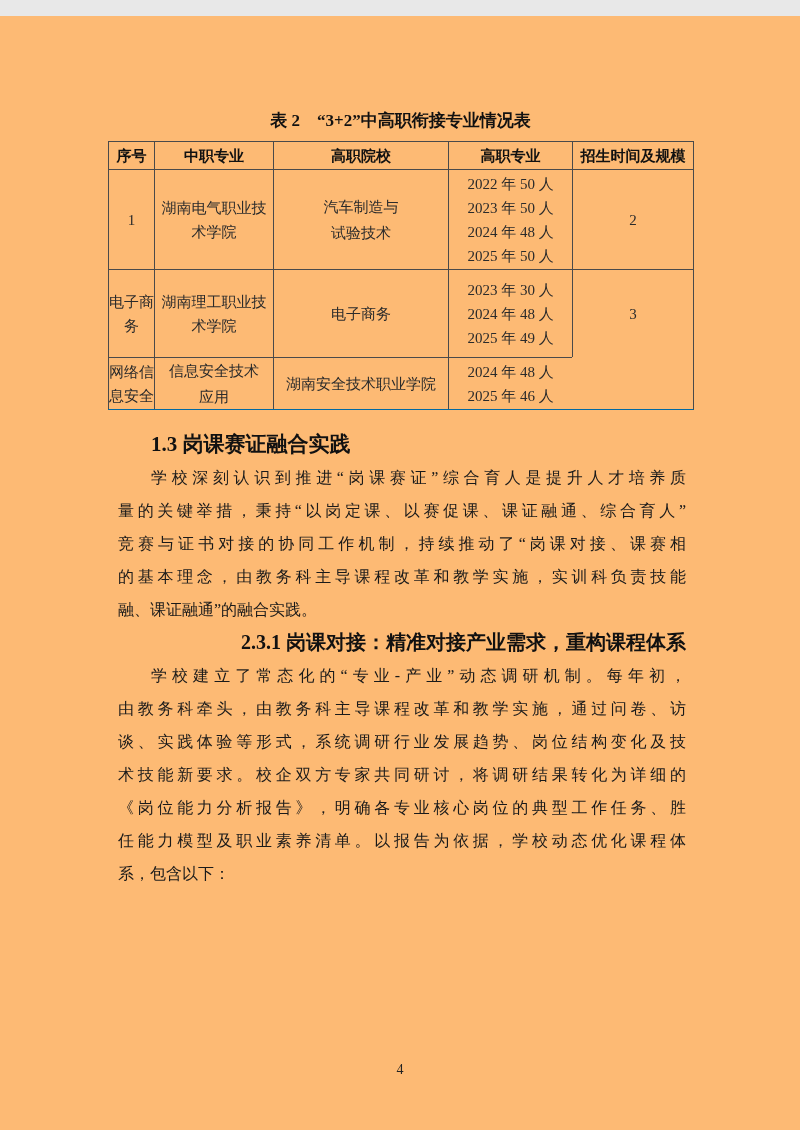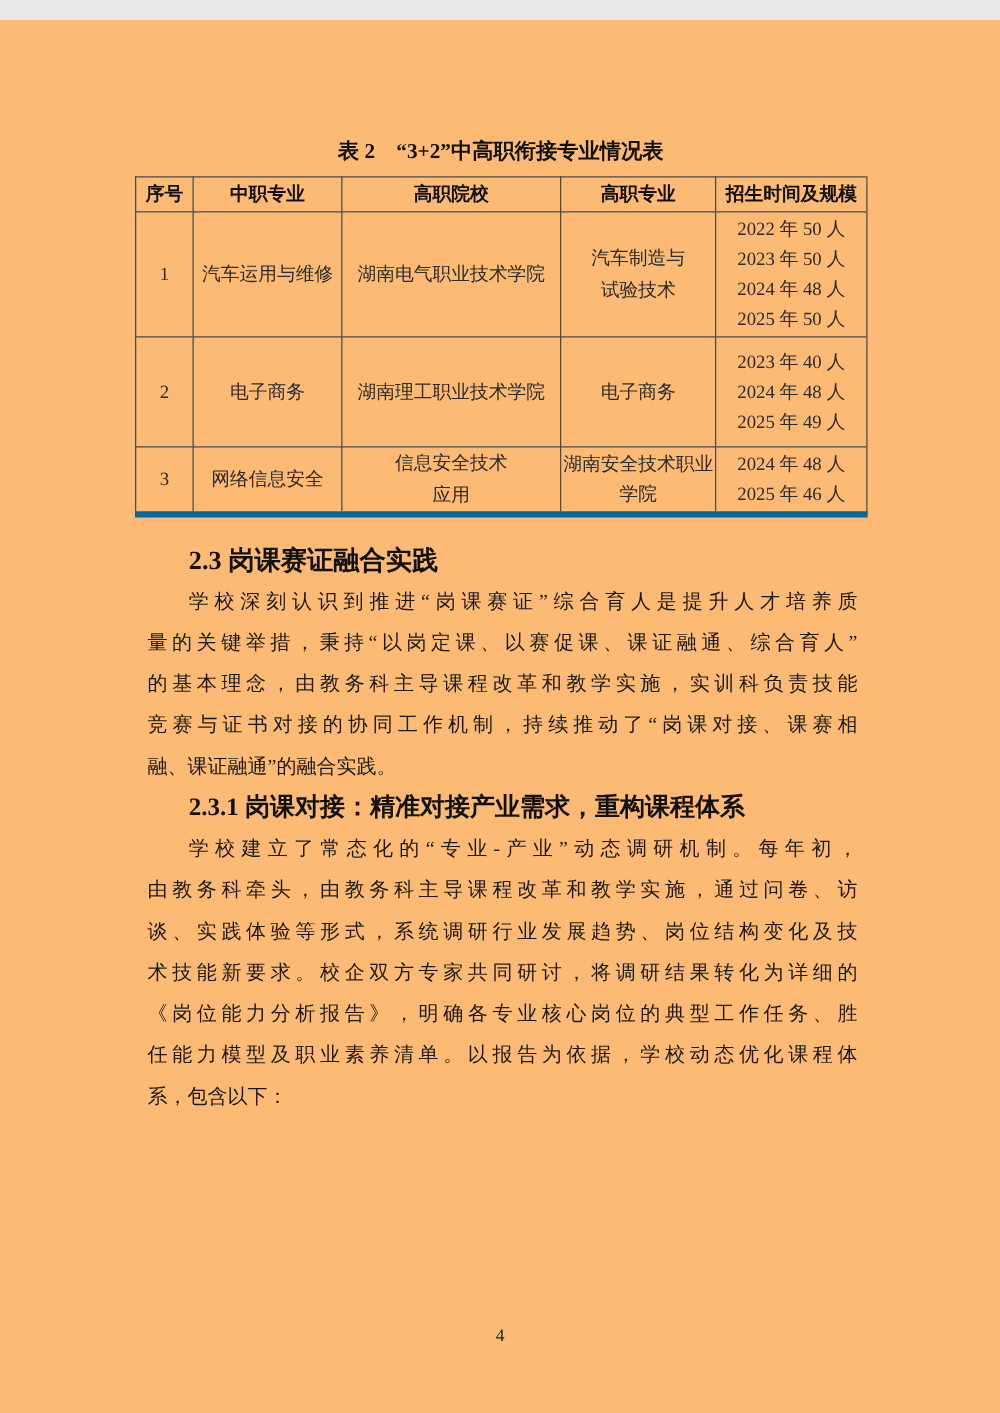--- a/index.html
+++ b/index.html
@@ -29,21 +29,21 @@
     color: #111;
   }
   .vtable {
     margin-left: -10px;
     margin-top: 9px;
     width: 585px;
     display: grid;
     grid-template-columns: 46px 119px 175px 124px 121px;
     grid-template-rows: 28px 100px 88px 52px;
     border-right: 1px solid #4a4a4a;
-    border-bottom: 5px solid #0369a1;
+    border-bottom: 1px solid #0369a1;
   }
   .cell {
     box-sizing: border-box;
     border-left: 1px solid #4a4a4a;
     border-top: 1px solid #4a4a4a;
     display: flex;
     flex-direction: column;
     align-items: center;
     justify-content: center;
     font-size: 15px;
@@ -63,20 +63,21 @@
     font-weight: bold;
     line-height: 33px;
     color: #111;
   }
   .h2 {
     padding-left: 33px;
     font-size: 20px;
     font-weight: bold;
     line-height: 33px;
     color: #111;
+    text-align: right;
   }
   .para { font-size: 16px; line-height: 33px; color: #1a1a1a; }
   .para .tline { text-align: justify; text-align-last: justify; }
   .para .tline.first { padding-left: 33px; }
   .para .tline.last  { text-align-last: left; }
 
   .pagenum {
     position: absolute;
     top: 1046px;
     left: 0;
@@ -96,65 +97,64 @@
 
     <div class="vtable">
 
       <div class="cell head">序号</div>
       <div class="cell head">中职专业</div>
       <div class="cell head">高职院校</div>
       <div class="cell head">高职专业</div>
       <div class="cell head">招生时间及规模</div>
 
       <div class="cell">1</div>
-      <div class="cell">汽车运用与维修</div>
       <div class="cell">湖南电气职业技术学院</div>
       <div class="cell major-cell">
           <div class="tline first">汽车制造与</div>
           <div class="tline last">试验技术</div>
         </div>
       <div class="cell enroll-cell">
           <div class="tline first">2022 年 50 人</div>
           <div class="tline">2023 年 50 人</div>
           <div class="tline">2024 年 48 人</div>
           <div class="tline last">2025 年 50 人</div>
         </div>
 
       <div class="cell">2</div>
       <div class="cell">电子商务</div>
       <div class="cell">湖南理工职业技术学院</div>
       <div class="cell major-cell">
           <div class="tline first last">电子商务</div>
         </div>
       <div class="cell enroll-cell">
-          <div class="tline first">2023 年 40 人</div>
+          <div class="tline first">2023 年 30 人</div>
           <div class="tline">2024 年 48 人</div>
           <div class="tline last">2025 年 49 人</div>
         </div>
 
       <div class="cell">3</div>
       <div class="cell">网络信息安全</div>
       <div class="cell major-cell">
           <div class="tline first">信息安全技术</div>
           <div class="tline last">应用</div>
         </div>
       <div class="cell">湖南安全技术职业学院</div>
       <div class="cell enroll-cell">
           <div class="tline first">2024 年 48 人</div>
           <div class="tline last">2025 年 46 人</div>
         </div>
     </div>
 
-    <div class="h1">2.3 岗课赛证融合实践</div>
+    <div class="h1">1.3 岗课赛证融合实践</div>
 
     <div class="para">
         <div class="tline first">学校深刻认识到推进“岗课赛证”综合育人是提升人才培养质</div>
         <div class="tline">量的关键举措，秉持“以岗定课、以赛促课、课证融通、综合育人”</div>
+        <div class="tline">竞赛与证书对接的协同工作机制，持续推动了“岗课对接、课赛相</div>
         <div class="tline">的基本理念，由教务科主导课程改革和教学实施，实训科负责技能</div>
-        <div class="tline">竞赛与证书对接的协同工作机制，持续推动了“岗课对接、课赛相</div>
         <div class="tline last">融、课证融通”的融合实践。</div>
       </div>
 
     <div class="h2">2.3.1 岗课对接：精准对接产业需求，重构课程体系</div>
 
     <div class="para">
         <div class="tline first">学校建立了常态化的“专业-产业”动态调研机制。每年初，</div>
         <div class="tline">由教务科牵头，由教务科主导课程改革和教学实施，通过问卷、访</div>
         <div class="tline">谈、实践体验等形式，系统调研行业发展趋势、岗位结构变化及技</div>
         <div class="tline">术技能新要求。校企双方专家共同研讨，将调研结果转化为详细的</div>

